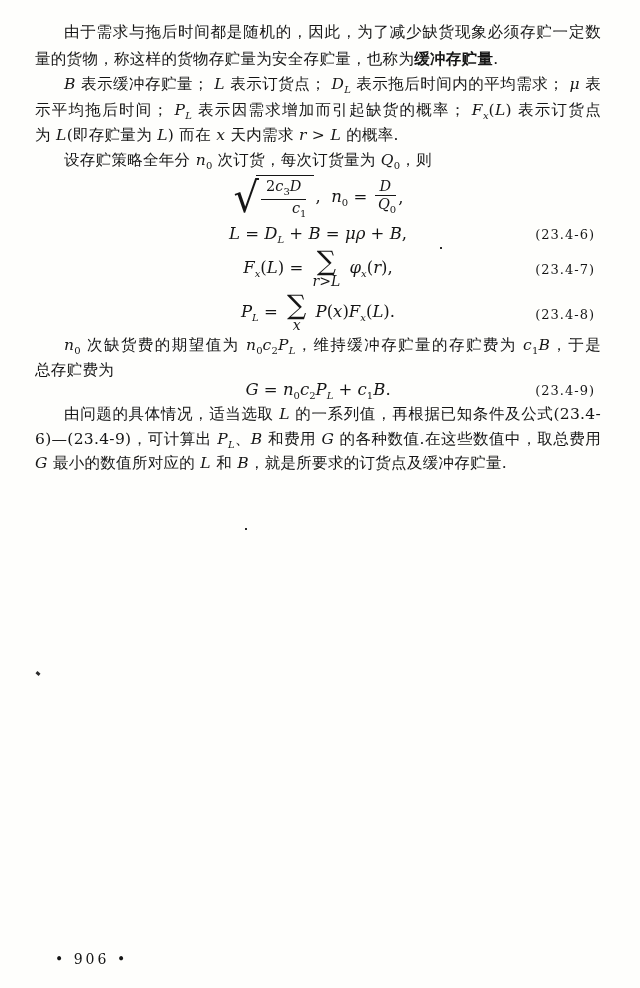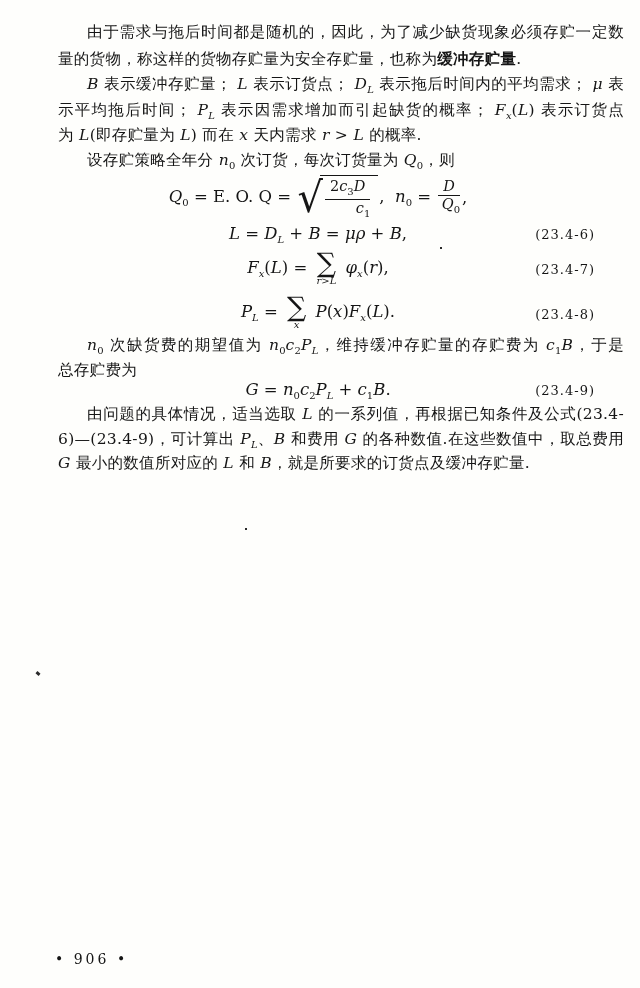--- a/index.html
+++ b/index.html
@@ -9,21 +9,20 @@
     margin:0 auto;
     background:#fefefc;
     color:#151515;
     font-family:"DejaVu Serif","Liberation Serif",serif;
     overflow:hidden;
   }
   .tline{
     position:absolute;left:35px;width:566px;height:22px;
     font-size:15.5px;line-height:21px;letter-spacing:.3px;
     white-space:nowrap;
-    margin-left:23px;
   }
   .jl{white-space:normal;text-align:justify;text-align-last:justify;}
   .ind{text-indent:29px;}
   
   .run-i{font-family:"DejaVu Serif",serif;font-style:italic;}
   .run-b{font-weight:700;}
   .run-sub{font-size:10px;vertical-align:-4px;letter-spacing:0;}
   .run-isub{font-family:"DejaVu Serif",serif;font-style:italic;font-size:10px;vertical-align:-4px;letter-spacing:0;}
   
   .formula-row{
@@ -40,21 +39,21 @@
   .frac{display:inline-flex;flex-direction:column;align-items:flex-end;
         vertical-align:middle;font-size:14.5px;line-height:1.05;margin:0 2px;}
   .fnum{border-bottom:1.4px solid #151515;padding:0 5px 1px 5px;}
   .fden{padding-top:1px;}
   .sqrt{display:inline-flex;align-items:stretch;margin:0 1px;}
   .radical{font-size:40px;line-height:40px;font-weight:400;margin-right:-3px;
            transform:scaleY(1.05);align-self:center;}
   .radicand{border-top:1.6px solid #151515;padding:3px 6px 0 3px;align-self:center;}
   .sum{display:inline-flex;flex-direction:column;align-items:center;margin:0 4px;}
   .sigma{font-size:27px;line-height:.95;font-style:normal;}
-  .limits{font-size:10px;line-height:1;margin-top:1px;letter-spacing:0;}
+  .limits{font-size:14px;line-height:1;margin-top:1px;letter-spacing:0;}
   .pagenum{
     position:absolute;left:55px;top:951px;
     font-size:14px;letter-spacing:3px;font-family:"DejaVu Serif",serif;
   }
   .speck{position:absolute;background:#2a2a2a;}
 </style>
 </head>
 <body>
 
 <div id="page">
@@ -62,21 +61,20 @@
   <div class="tline ind jl" style="top:22px"><span>由于需求与拖后时间都是随机的，因此，为了减少缺货现象必须存贮一定数</span></div>
   <div class="tline" style="top:48px"><span>量的货物，称这样的货物存贮量为安全存贮量，也称为</span><span class="run-b">缓冲存贮量</span><span>.</span></div>
 
   <div class="tline ind jl" style="top:74px"><span class="run-i">B</span><span> 表示缓冲存贮量； </span><span class="run-i">L</span><span> 表示订货点； </span><span class="run-i">D</span><span class="run-isub">L</span><span> 表示拖后时间内的平均需求； </span><span class="run-i">μ</span><span> 表</span></div>
   <div class="tline jl" style="top:100px"><span>示平均拖后时间； </span><span class="run-i">P</span><span class="run-isub">L</span><span> 表示因需求增加而引起缺货的概率； </span><span class="run-i">F</span><span class="run-isub">x</span><span>(</span><span class="run-i">L</span><span>) 表示订货点</span></div>
   <div class="tline" style="top:125px"><span>为 </span><span class="run-i">L</span><span>(即存贮量为 </span><span class="run-i">L</span><span>) 而在 </span><span class="run-i">x</span><span> 天内需求 </span><span class="run-i">r</span><span> &gt; </span><span class="run-i">L</span><span> 的概率.</span></div>
 
   <div class="tline ind" style="top:150px"><span>设存贮策略全年分 </span><span class="run-i">n</span><span class="run-sub">0</span><span> 次订货，每次订货量为 </span><span class="run-i">Q</span><span class="run-sub">0</span><span>，则</span></div>
 
   <div class="formula-row" style="top:172px;height:50px">
-    <span class="math"><span class="run-i">Q</span><span class="run-sub">0</span><span> = E. O. Q = </span></span>
     <span class="sqrt">
       <span class="radical">√</span>
       <span class="radicand">
         <span class="frac">
           <span class="fnum math"><span>2</span><span class="run-i">c</span><span class="run-sub">3</span><span class="run-i">D</span></span>
           <span class="fden math"><span class="run-i">c</span><span class="run-sub">1</span></span>
         </span>
       </span>
     </span>
     <span class="math"><span>,  </span><span class="run-i">n</span><span class="run-sub">0</span><span> = </span></span>

